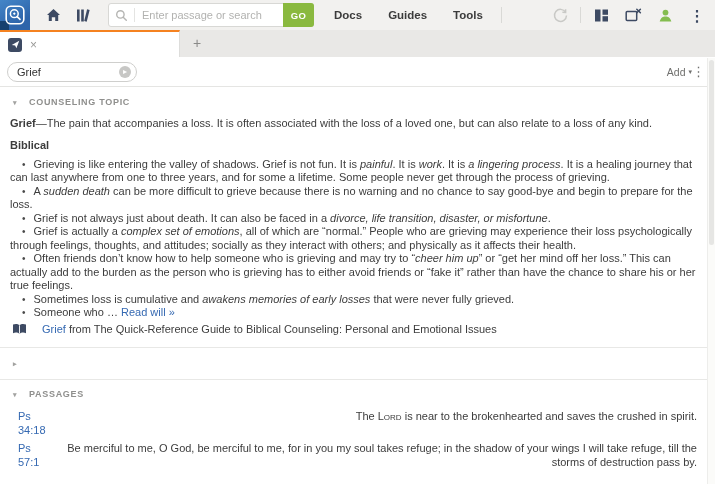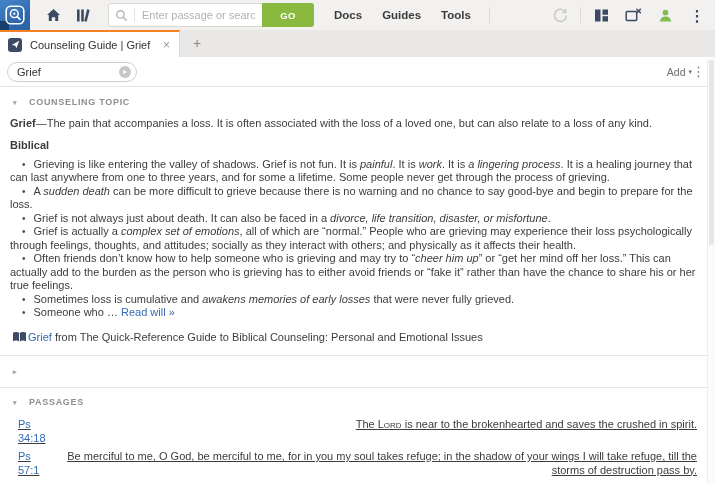--- a/index.html
+++ b/index.html
@@ -13,22 +13,22 @@
   .topbar { height:30px; background:#f2f1ef; display:flex; align-items:center; position:relative; }
   .logo { width:30px; height:30px; position:relative; background:linear-gradient(150deg,#4486c8 0%, #2d64aa 72%); flex:none; cursor:pointer; }
   .logo .corner { position:absolute; left:0; bottom:0; width:9px; height:9px; background:#16406f; }
   .logo svg { position:absolute; left:5px; top:5px; }
   .tb-btn { width:26px; height:30px; display:flex; align-items:center; justify-content:center; cursor:pointer; }
   .searchwrap { margin-left:12px; width:206px; height:24px; background:#fff; border:1px solid #d8d8d5; border-radius:3px; display:flex; align-items:center; }
   .searchwrap .sicon { padding:0 6px; display:flex; }
   .sdiv { width:1px; height:14px; background:#e4e4e2; }
   .searchwrap input { border:0; outline:0; flex:1; min-width:0; font-size:11px; padding:0 7px; color:#333; background:transparent; font-family:"Liberation Sans",sans-serif; }
   .searchwrap input::placeholder { color:#b2b2b0; }
-  .gobtn { width:52px; height:24px; margin:-1px -1px -1px 0; border:0; background:#8ab93f; color:#fff; font-weight:bold; font-size:9.5px; border-radius:0 3px 3px 0; cursor:pointer; font-family:"Liberation Sans",sans-serif; letter-spacing:.3px; }
-  .menus { display:flex; margin-left:20px; gap:20px; }
+  .gobtn { width:31px; height:24px; margin:-1px -1px -1px 0; border:0; background:#8ab93f; color:#fff; font-weight:bold; font-size:9.5px; border-radius:0 3px 3px 0; cursor:pointer; font-family:"Liberation Sans",sans-serif; letter-spacing:.3px; }
+  .menus { display:flex; margin-left:20px; gap:26px; }
   .menus span { font-size:11.5px; font-weight:600; color:#3b3b3b; cursor:pointer; }
   .vdiv { width:1px; height:16px; background:#d9d9d6; margin:0 0 0 18px; }
   .spacer { flex:1; }
   .ricon { width:24px; height:30px; display:flex; align-items:center; justify-content:center; cursor:pointer; margin-left:8px; }
   .kebab { font-size:15px; font-weight:bold; color:#3d4a63; line-height:1; }
   
   .tabbar { height:27px; background:#e9e8e6; display:flex; align-items:flex-end; }
   .tab { height:27px; background:#fff; border-top:2px solid #f58220; border-right:1px solid #dddddb; display:flex; align-items:center; padding:0 9px 0 8px; width:180px; cursor:pointer; }
   .tabicon { width:14px; height:14px; background:#3d4a63; border-radius:3px; display:flex; align-items:center; justify-content:center; flex:none; }
   .tablabel { font-size:11px; color:#333; margin-left:8px; white-space:nowrap; overflow:hidden; flex:1; }
@@ -48,23 +48,23 @@
   .sechead { display:flex; align-items:center; gap:9px; padding:8px 3px 4px; color:#8f8f8d; font-size:9px; font-weight:bold; letter-spacing:.7px; cursor:pointer; }
   .tri { font-size:7px; color:#a2a2a0; width:7px; flex:none; }
   .def { margin-top:3px; }
   .summary { margin:9px 0 5px; font-weight:bold; }
   .bullet { text-indent:12px; }
   .dot { margin-right:8px; font-size:10px; color:#4a4a4a; }
   .it { font-style:italic; }
   .bd { font-weight:bold; }
   .lnk { color:#3569b2; cursor:pointer; text-decoration:none; }
   .sc { font-variant:small-caps; }
-  .citation { display:flex; align-items:center; gap:1px; margin:11px 0 11px 2px; }
+  .citation { display:flex; align-items:center; gap:15px; margin:3px 0 11px 2px; }
   .divider { height:1px; background:#e8e8e6; margin:0 -10px; }
-  .passage { display:flex; margin-top:5px;text-decoration:underline; }
+  .passage { display:flex; margin-top:5px; }
   .pref { flex:none; width:36px; margin:0 8px; color:#3569b2; cursor:pointer; }
   .ptext { flex:1;text-align:right; }
   
   .scrolltrack { position:absolute; top:58px; right:0; bottom:0; width:8px; background:#fbfbf9; border-left:1px solid #ededeb; }
   .scrollthumb { position:absolute; top:2px; left:1px; width:5px; height:185px; background:#e6e6e4; border-radius:3px; }
 </style>
 </head>
 <body>
 
 <div class="topbar">
@@ -139,21 +139,20 @@
   </div>
 </div>
 
 <div class="tabbar">
   <div class="tab">
     <span class="tabicon">
       <svg width="9" height="9" viewBox="0 0 12 12">
           <path d="M1 6.5 L11 1 L7.2 11 L5.5 7.3 Z" fill="#fff"></path>
         </svg>
     </span>
-    <span class="tablabel">Counseling Guide | Grief</span>
     <span class="tabclose">×</span>
   </div>
   <div class="newtab">+</div>
 </div>
 
 <div class="paneltb">
   <div class="query">
     <input type="text" value="Grief" style="">
     <span class="qgo">▸</span>
   </div>

